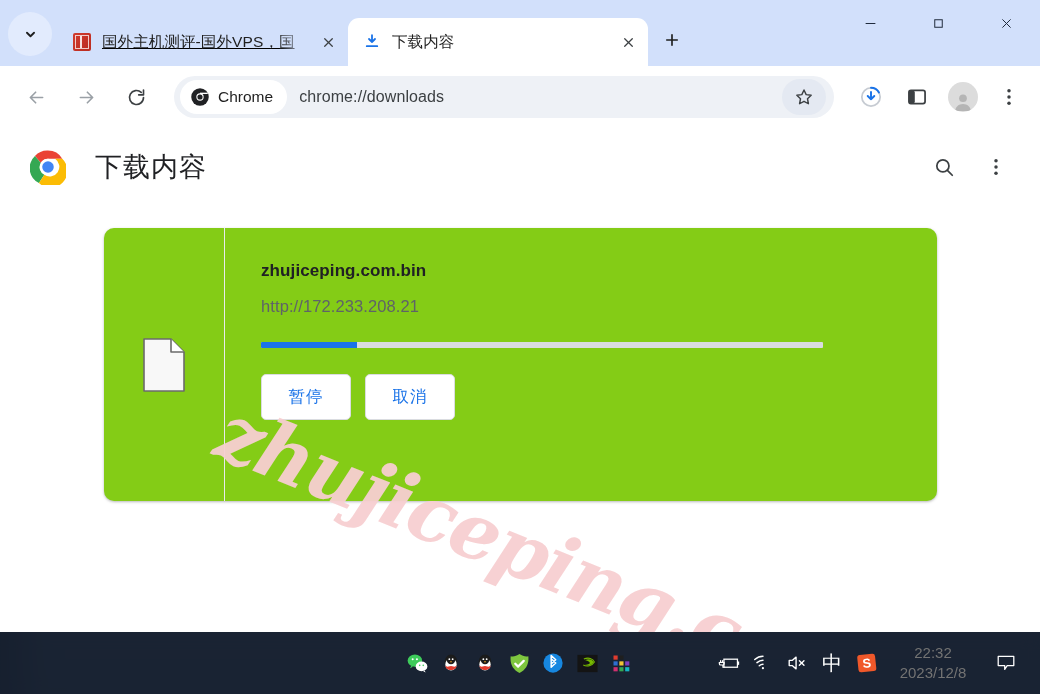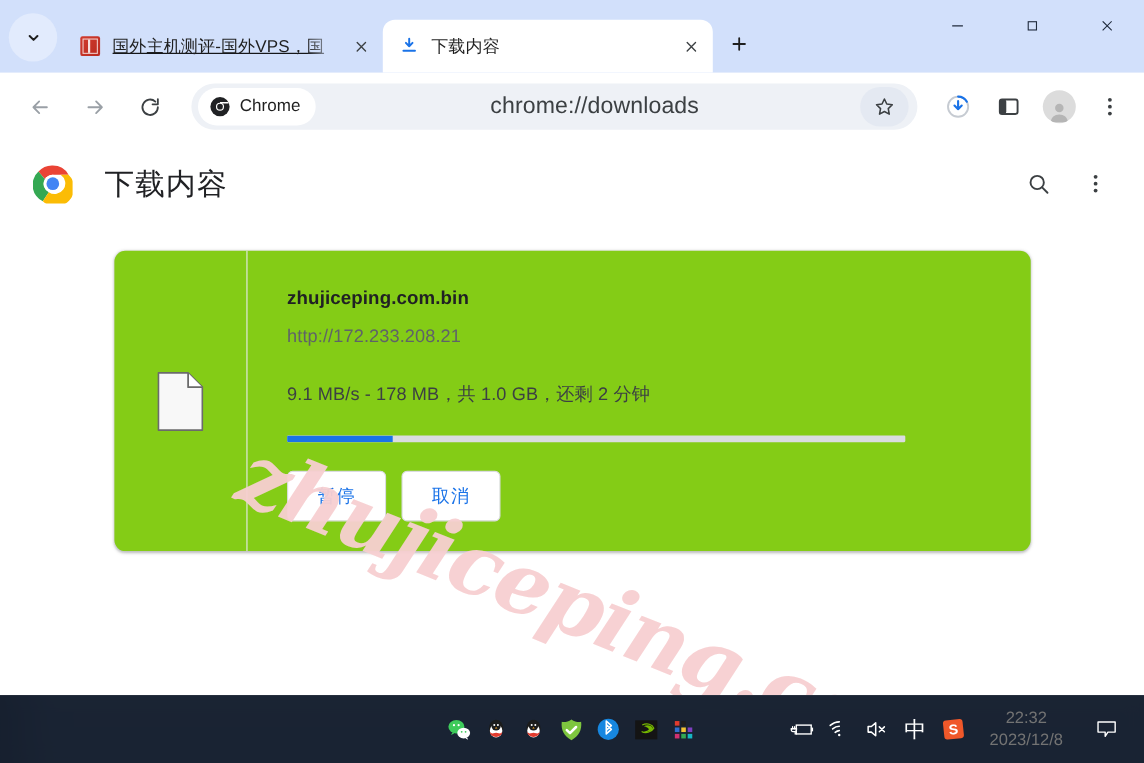--- a/index.html
+++ b/index.html
@@ -133,35 +133,34 @@
   .navbtn svg { width: 21px; height: 21px; }
 
   .omnibox {
     flex: 1 1 auto;
     height: 42px; margin: 0 10px 0 6px;
     background: #eef1f6;
     border-radius: 21px;
     display: flex; align-items: center;
     padding: 0 8px 0 6px;
     cursor: text;
-    text-align: center;
   }
   .chipchrome {
     height: 34px; border-radius: 17px;
     background: #ffffff;
     display: flex; align-items: center;
     padding: 0 14px 0 10px;
     margin-right: 12px;
     flex: 0 0 auto;
   }
   .chipchrome .glyph { width: 20px; height: 20px; margin-right: 8px; }
   .chipchrome .label { font-size: 15.5px; color: #1f1f1f; }
   .omnibox .url {
     flex: 1 1 auto;
-    font-size: 21px; color: #3c4043;
+    font-size: 16px; color: #3c4043;
     white-space: nowrap; overflow: hidden;
     letter-spacing: .1px;
   }
   .omnibox .starbox {
     width: 44px; height: 36px; border-radius: 18px;
     background: #e4e9f2;
     display: flex; align-items: center; justify-content: center;
     flex: 0 0 auto; cursor: pointer;
   }
   .omnibox .starbox svg { width: 20px; height: 20px; }
@@ -501,21 +500,20 @@
           <svg viewBox="0 0 42 54" width="42" height="54">
             <path d="M1 1h27l13 13v39H1z" fill="#f8f8f8" stroke="#6b6b6b" stroke-width="1.6" stroke-linejoin="round"></path>
             <path d="M28 1v13h13" fill="#ffffff" stroke="#6b6b6b" stroke-width="1.6" stroke-linejoin="round"></path>
           </svg>
         </span>
       </div>
 
       <div class="card-body">
         <div class="filename">zhujiceping.com.bin</div>
         <div class="fileurl">http://172.233.208.21</div>
-        <div class="filestatus">9.1 MB/s - 178 MB，共 1.0 GB，还剩 2 分钟</div>
 
         <div class="progress-track">
           <div class="progress-fill" id="progress-fill" style="width: 17%; background: rgb(26, 115, 232);"></div>
         </div>
 
         <div class="cardbtns">
           <button class="cardbtn">暂停</button>
           <button class="cardbtn">取消</button>
         </div>
       </div>

